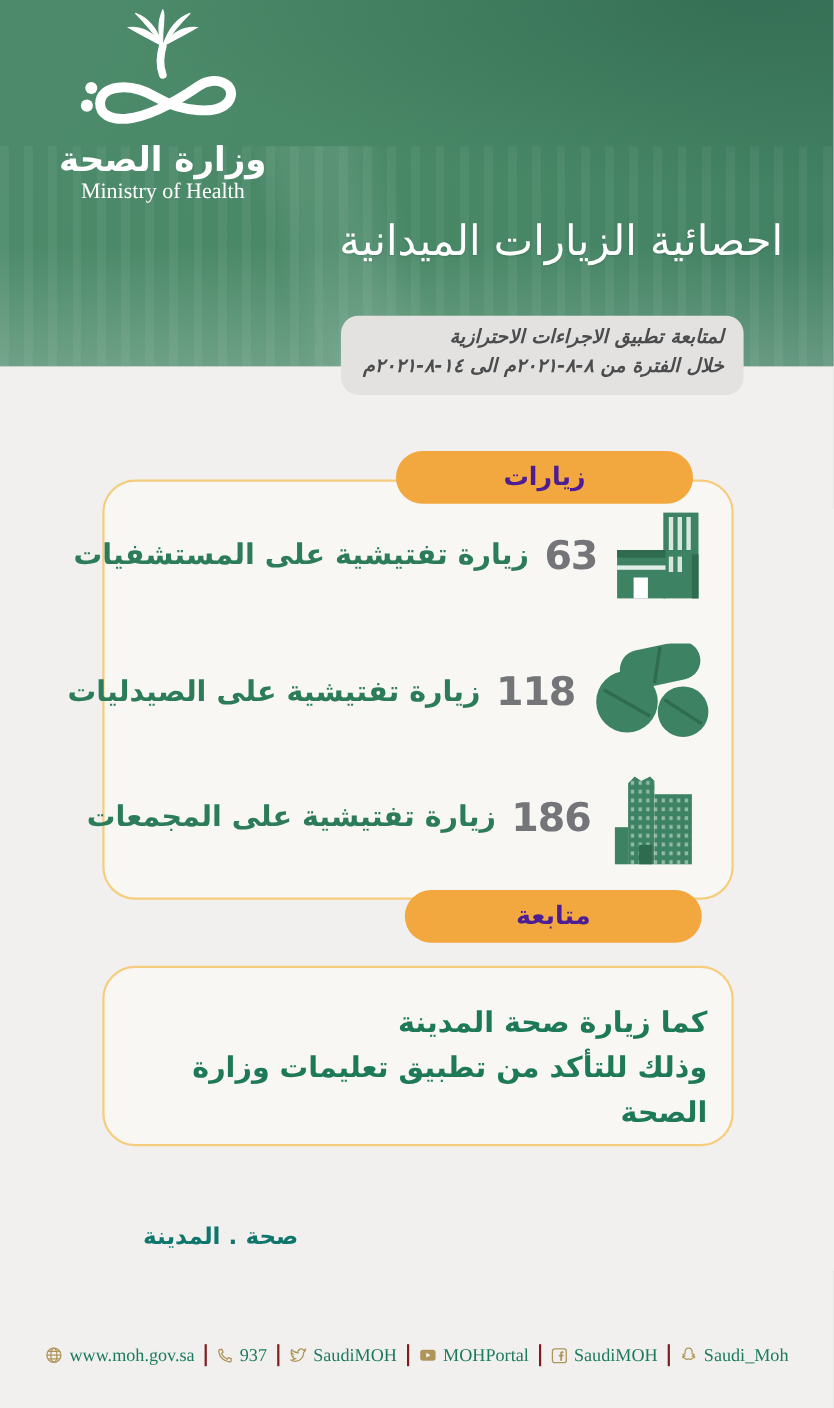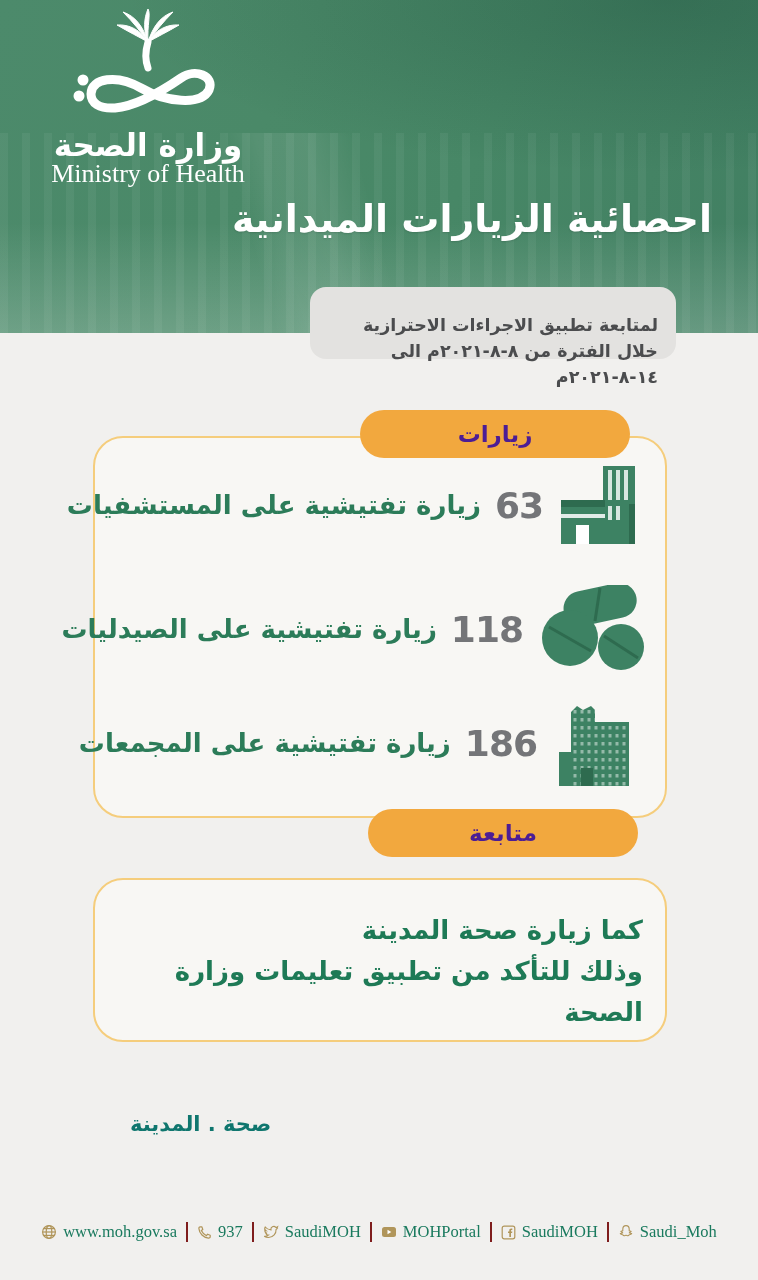--- a/index.html
+++ b/index.html
@@ -28,33 +28,33 @@
   }
   .logo-block{
     position:absolute; left:34px; top:8px; width:228px; text-align:center; color:#fff;
   }
   .logo-mark{ display:block; margin:0 auto; }
   .logo-ar{
     display:block; font-size:31px; font-weight:bold; letter-spacing:1px;
     direction:rtl; line-height:34px; margin-top:2px;
   }
   .logo-en{
-    display:block; font-family:"Liberation Serif", serif; font-size:26px; line-height:24px;
+    display:block; font-family:"Liberation Serif", serif; font-size:20px; line-height:24px;
   }
   .hero-title{
     position:absolute; right:46px; top:196px; direction:rtl;
-    color:#ffffff; font-size:38px; font-weight:bold; line-height:46px;
+    color:#ffffff; font-size:38px; font-weight:normal; line-height:46px;
     text-shadow:0 1px 2px rgba(0,0,0,.12);
   }
   
   .period-box{
     position:absolute; left:310px; top:287px; width:366px; height:72px;
     background:#e3e2e0; border-radius:16px; z-index:5;
-    direction:rtl; text-align:right; padding:25px 18px 0 14px;
-    color:#4b4c4e; font-weight:bold; font-size:17.5px; line-height:26px;
+    direction:rtl; text-align:right; padding:7px 18px 0 14px;
+    color:#4b4c4e; font-weight:bold; font-size:17.5px; line-height:26px;font-style:italic;
   }
   
   .badge{
     position:absolute; width:270px; height:48px; border-radius:24px;
     background:#f2a83e; z-index:4;
     color:#4c1d95; font-size:23px; font-weight:bold; text-align:center; line-height:48px;
     direction:rtl;
   }
   .badge-visits{ left:360px; top:410px; }
   .badge-follow{ left:368px; top:809px; }

